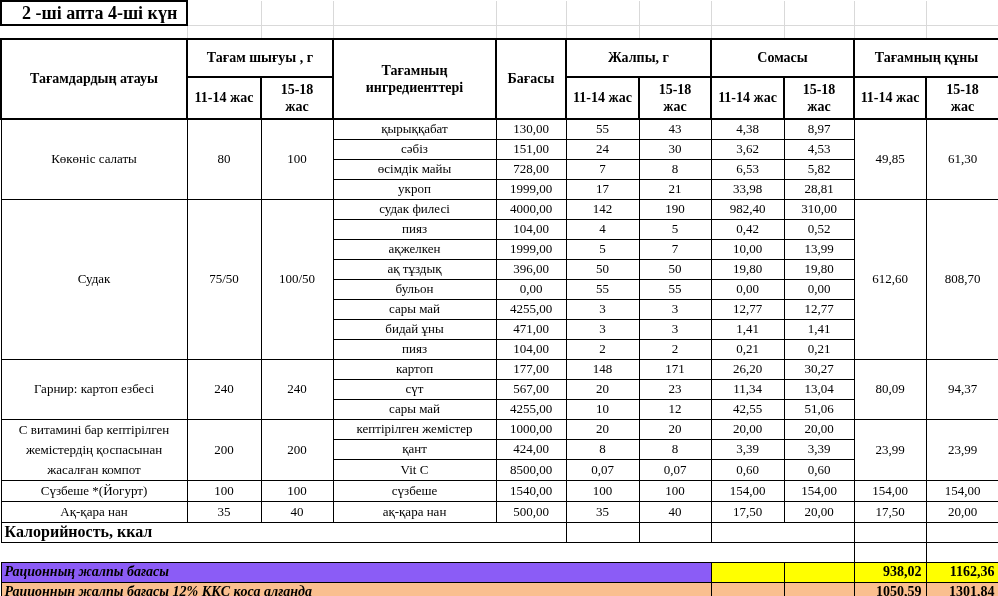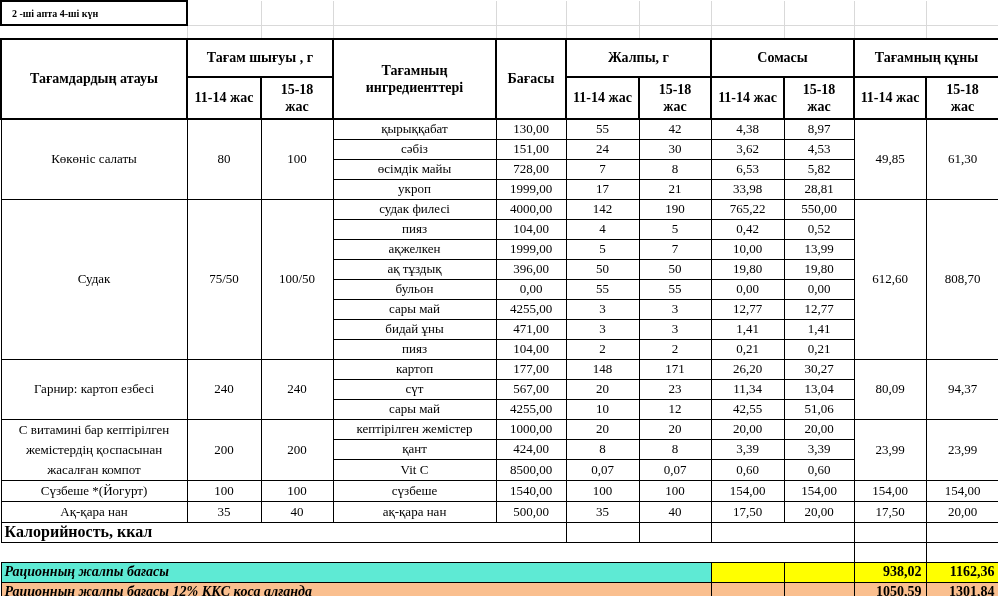--- a/index.html
+++ b/index.html
@@ -12,22 +12,22 @@
 
   
   .topgrid { position:absolute; top:0; left:0; }
   .topgrid td { border:1px solid #d9d9d9; }
   .topgrid td:first-child { border-left:none; }
   .topgrid td:last-child { border-right:none; }
   .topgrid tr:first-child td { border-top:none; }
   .topgrid .r1 { height:24px; }
   .topgrid .r2 { height:14px; }
   .title-cell {
-    border:2px solid #000 !important; font-weight:bold; font-size:10px;
-    padding-left:10px; white-space:nowrap; overflow:visible;
+    border:2px solid #000 !important; font-weight:bold; font-size:18px;
+    padding-left:20px; white-space:nowrap; overflow:visible;
   }
 
   
   .main { position:absolute; top:38px; left:0; font-size:13px; }
   .main th, .main td {
     border:1px solid #000; text-align:center; vertical-align:middle;
     padding:0 2px; overflow:hidden;
   }
   .main thead th { border:2px solid #000; font-weight:bold; font-size:14px; line-height:1.25; white-space:pre-line; }
   .hr1 { height:38px; } .hr2 { height:42px; }
@@ -132,21 +132,21 @@
       </tr>
     </thead>
     <tbody>
         <tr>
           <td class="left vtop" rowspan="4">Көкөніс салаты</td>
           <td class="vtop" rowspan="4">80</td>
           <td class="vtop" rowspan="4">100</td>
           <td class="left">қырыққабат</td>
           <td>130,00</td>
           <td>55</td>
-          <td>42</td>
+          <td>43</td>
           <td>4,38</td>
           <td>8,97</td>
           <td class="vtop" rowspan="4">49,85</td>
           <td class="vtop" rowspan="4">61,30</td>
         </tr>
         <tr>
           <td class="left">сәбіз</td>
           <td>151,00</td>
           <td>24</td>
           <td>30</td>
@@ -170,22 +170,22 @@
           <td>28,81</td>
         </tr>
         <tr>
           <td class="left vtop" rowspan="8">Судак</td>
           <td class="vtop" rowspan="8">75/50</td>
           <td class="vtop" rowspan="8">100/50</td>
           <td class="left">судак филесі</td>
           <td>4000,00</td>
           <td>142</td>
           <td>190</td>
-          <td>765,22</td>
-          <td>550,00</td>
+          <td>982,40</td>
+          <td>310,00</td>
           <td class="vtop" rowspan="8">612,60</td>
           <td class="vtop" rowspan="8">808,70</td>
         </tr>
         <tr>
           <td class="left">пияз</td>
           <td>104,00</td>
           <td>4</td>
           <td>5</td>
           <td>0,42</td>
           <td>0,52</td>
@@ -331,21 +331,21 @@
         <td colspan="2"></td>
         <td></td>
         <td></td>
       </tr>
       <tr class="spacer-row">
         <td colspan="9"></td>
         <td class="boxed"></td>
         <td class="boxed"></td>
       </tr>
       <tr class="total-row">
-        <td colspan="7" class="tlabel" style="background: #5eead4;">Рационның жалпы бағасы</td>
+        <td colspan="7" class="tlabel" style="background: #8b5cf6;">Рационның жалпы бағасы</td>
         <td style="background: rgb(255, 255, 0);"></td>
         <td style="background: rgb(255, 255, 0);"></td>
         <td class="tval" style="background: rgb(255, 255, 0);">938,02</td>
         <td class="tval" style="background: rgb(255, 255, 0);">1162,36</td>
       </tr>
       <tr class="total-row">
         <td colspan="7" class="tlabel" style="background: rgb(250, 191, 143);">Рационның жалпы бағасы 12% ҚҚС қоса алғанда</td>
         <td style="background: rgb(250, 191, 143);"></td>
         <td style="background: rgb(250, 191, 143);"></td>
         <td class="tval" style="background: rgb(250, 191, 143);">1050,59</td>

